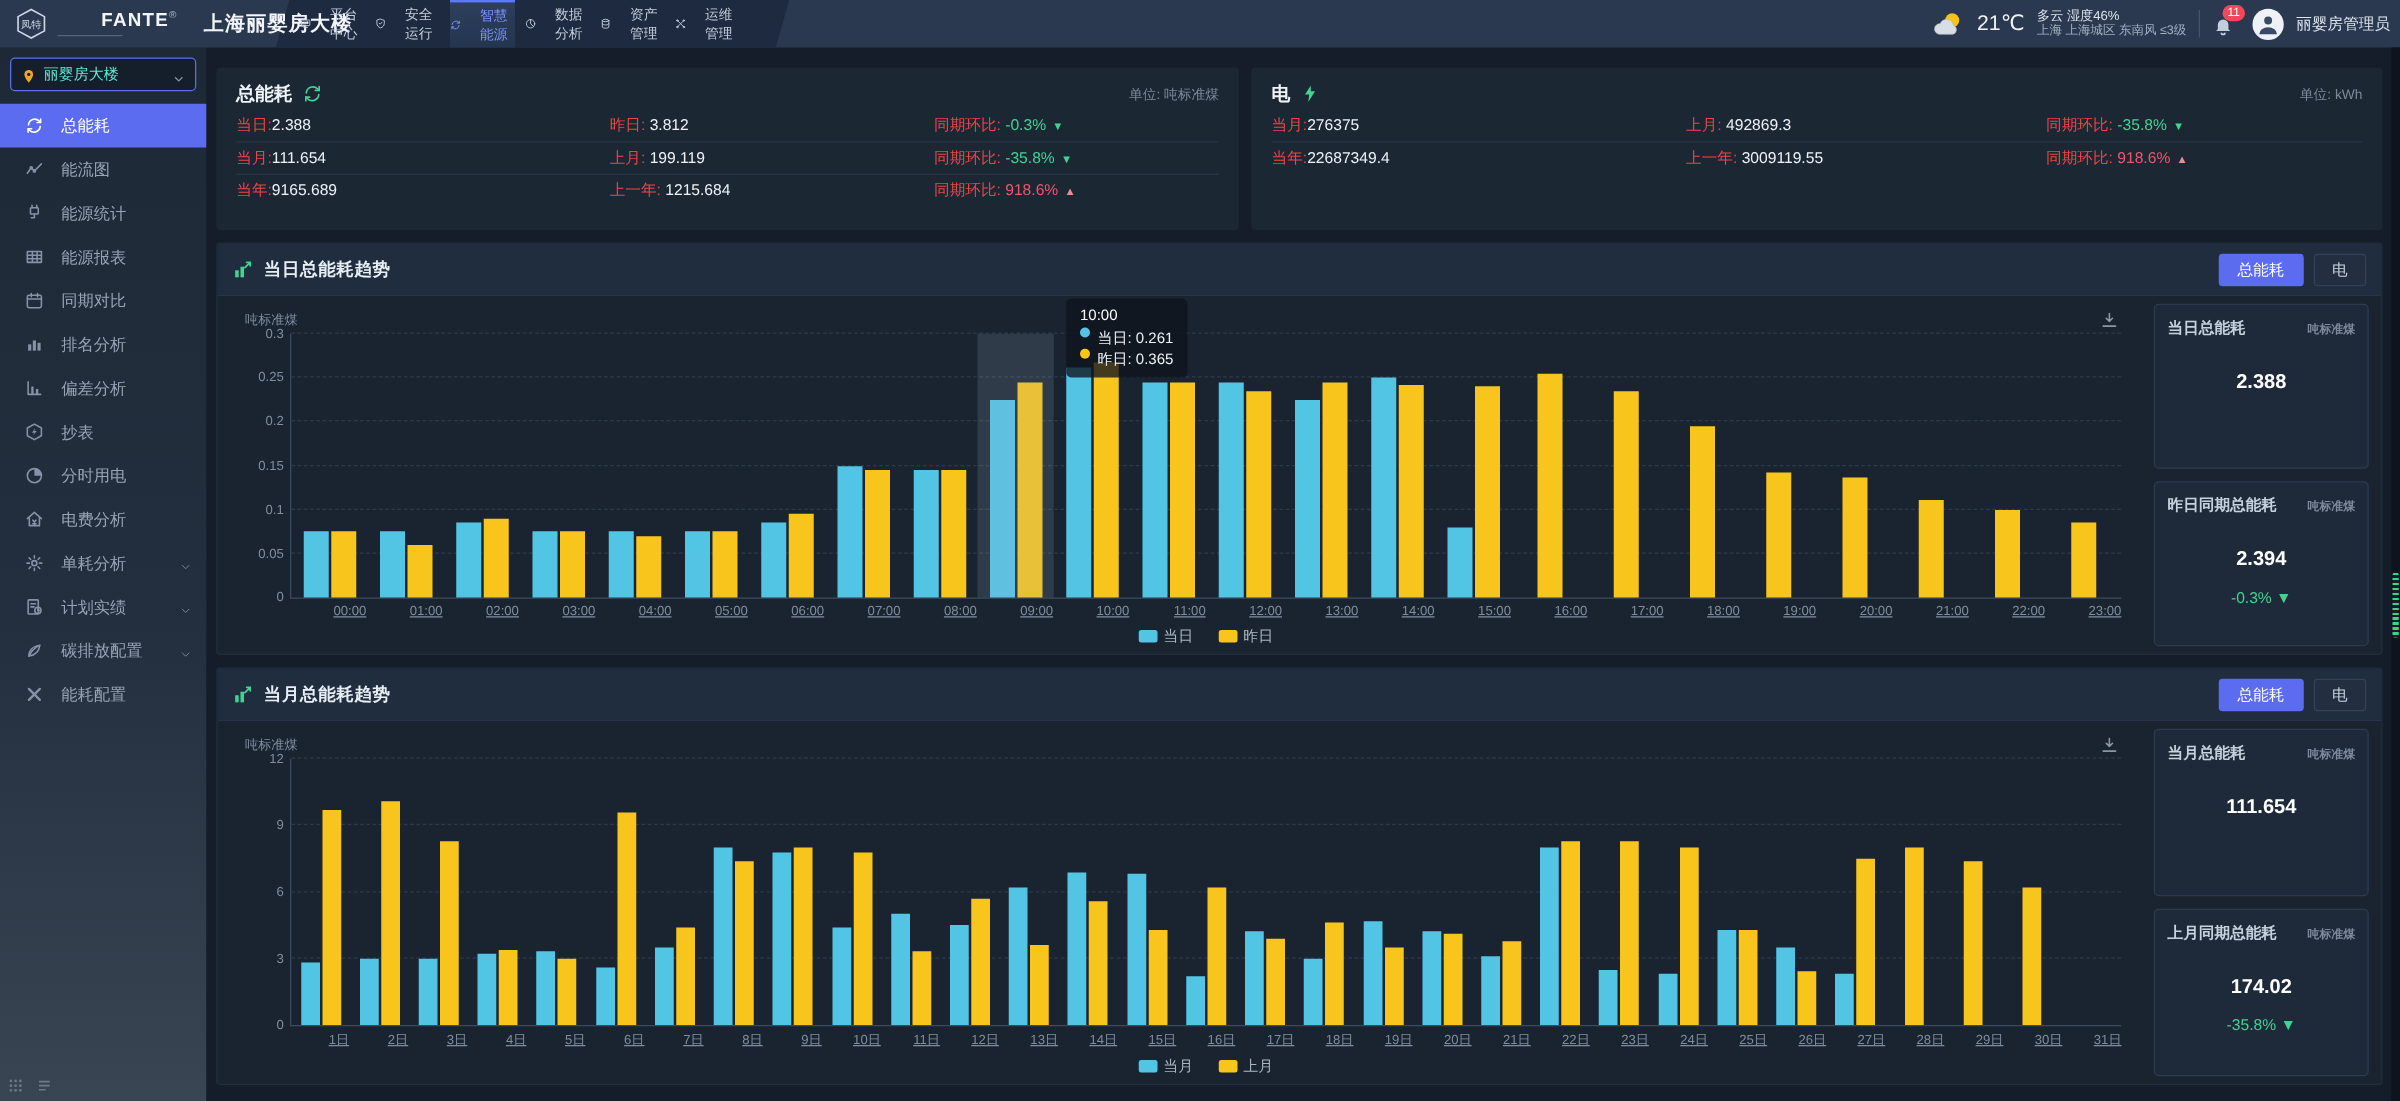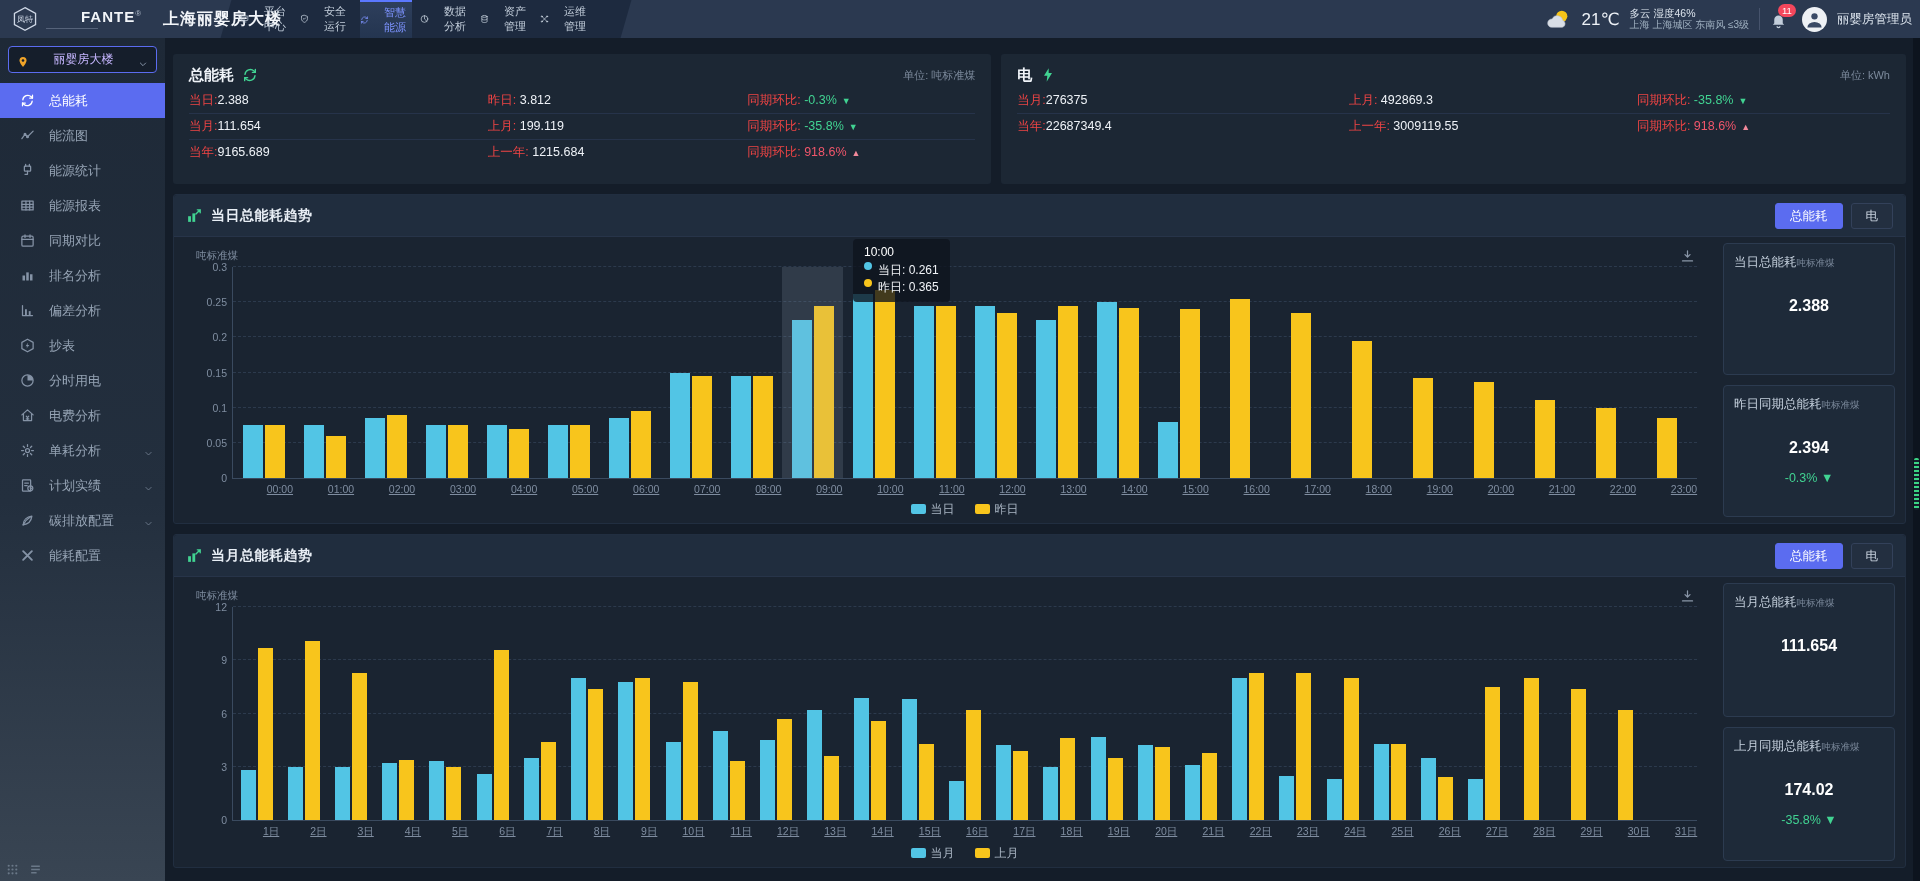--- a/index.html
+++ b/index.html
@@ -32,21 +32,21 @@
   .bell-wrap .ic { width:17px; height:17px; color:#c3cedb; position:absolute; left:0; bottom:2px; }
   .badge { position:absolute; top:-3px; left:8px; background:#f4475c; color:#fff; border-radius:8px; font-size:9.5px; padding:1px 4px; line-height:11px; }
   .avatar { width:25px; height:25px; border-radius:50%; background:#eef1f5; display:flex; align-items:center; justify-content:center; overflow:hidden; cursor:pointer; }
   .avatar svg { width:19px; height:19px; }
   .username { font-size:12.5px; color:#dbe3ec; cursor:pointer; }
 
   
   .sidebar { position:absolute; top:38px; left:0; bottom:0; width:165px; background:linear-gradient(180deg,#1e2937 0%,#232f3e 55%,#394553 100%); z-index:20; }
   .selector { margin:8px 8px 10px 8px; height:27px; border:1px solid #5b6cf0; border-radius:4px; background:#151e2b; display:flex; align-items:center; padding:0 8px; gap:6px; cursor:pointer; }
   .selector .ic { width:12px; height:12px; color:#f0a429; }
-  .selector-label { flex:1; font-size:12px; color:#c4b5fd;text-align:center; }
+  .selector-label { flex:1; font-size:12px; color:#5eead4; }
   .selector .chev { width:10px; height:10px; color:#8593a6; }
   .menu-item { height:35px; display:flex; align-items:center; padding:0 12px 0 20px; gap:14px; font-size:13px; color:#96a4b5; cursor:pointer; }
   .menu-item .ic { width:15px; height:15px; flex:none; color:#8593a6; }
   .menu-item .chev { width:9px; height:9px; color:#7c8a9c; margin-left:auto; }
   .menu-item.active { background:#5b6cf0; color:#ffffff; }
   .menu-item.active .ic { color:#fff; }
   .corner-icons { position:absolute; bottom:6px; left:6px; display:flex; gap:10px; align-items:center; }
   .corner-icons .ic { width:13px; height:13px; color:#6a7888; cursor:pointer; }
 
   
@@ -98,21 +98,21 @@
   .legend-item { display:flex; align-items:center; gap:5px; font-size:12px; color:#aab6c4; cursor:pointer; }
   .swatch { width:15px; height:10px; border-radius:2px; }
   .tooltip { position:absolute; z-index:10; background:rgba(14,19,29,.78); border-radius:4px; padding:6px 11px; pointer-events:none; }
   .tooltip .tt-title { font-size:12px; color:#fff; margin-bottom:3px; }
   .tt-row { display:flex; align-items:flex-start; gap:6px; font-size:12px; color:#f0f3f7; line-height:17px; white-space:nowrap; }
   .dot { width:8px; height:8px; border-radius:50%; }
 
   
   .side-panel { width:172px; margin-left:12px; display:flex; flex-direction:column; gap:10px; }
   .pbox { flex:1; background:#1e2a39; border:1px solid #2c3b50; border-radius:4px; padding:10px 10px; }
-  .pbox-head { display:flex; justify-content:flex-start; align-items:baseline; }
+  .pbox-head { display:flex; justify-content:space-between; align-items:baseline;font-weight:bold; }
   .pbox-title { font-size:12.5px; color:#c6d1de; }
   .pbox-unit { font-size:9.5px; color:#7c8a9c; }
   .pbox-value { text-align:center; margin-top:26px; font-size:16px; font-weight:bold; color:#ffffff; }
   .pbox-delta { text-align:center; margin-top:14px; font-size:12.5px; color:#41d392; }
 
   
   .scrollbar { position:absolute; right:0; top:38px; bottom:0; width:7px; background:#0d141e; z-index:40; }
   .scroll-thumb { position:absolute; left:1px; width:5px; top:420px; height:52px; border-radius:2px;
       background:repeating-linear-gradient(180deg,#3bd584 0 2px,#15202e 2px 4px); cursor:pointer; }
 </style>

